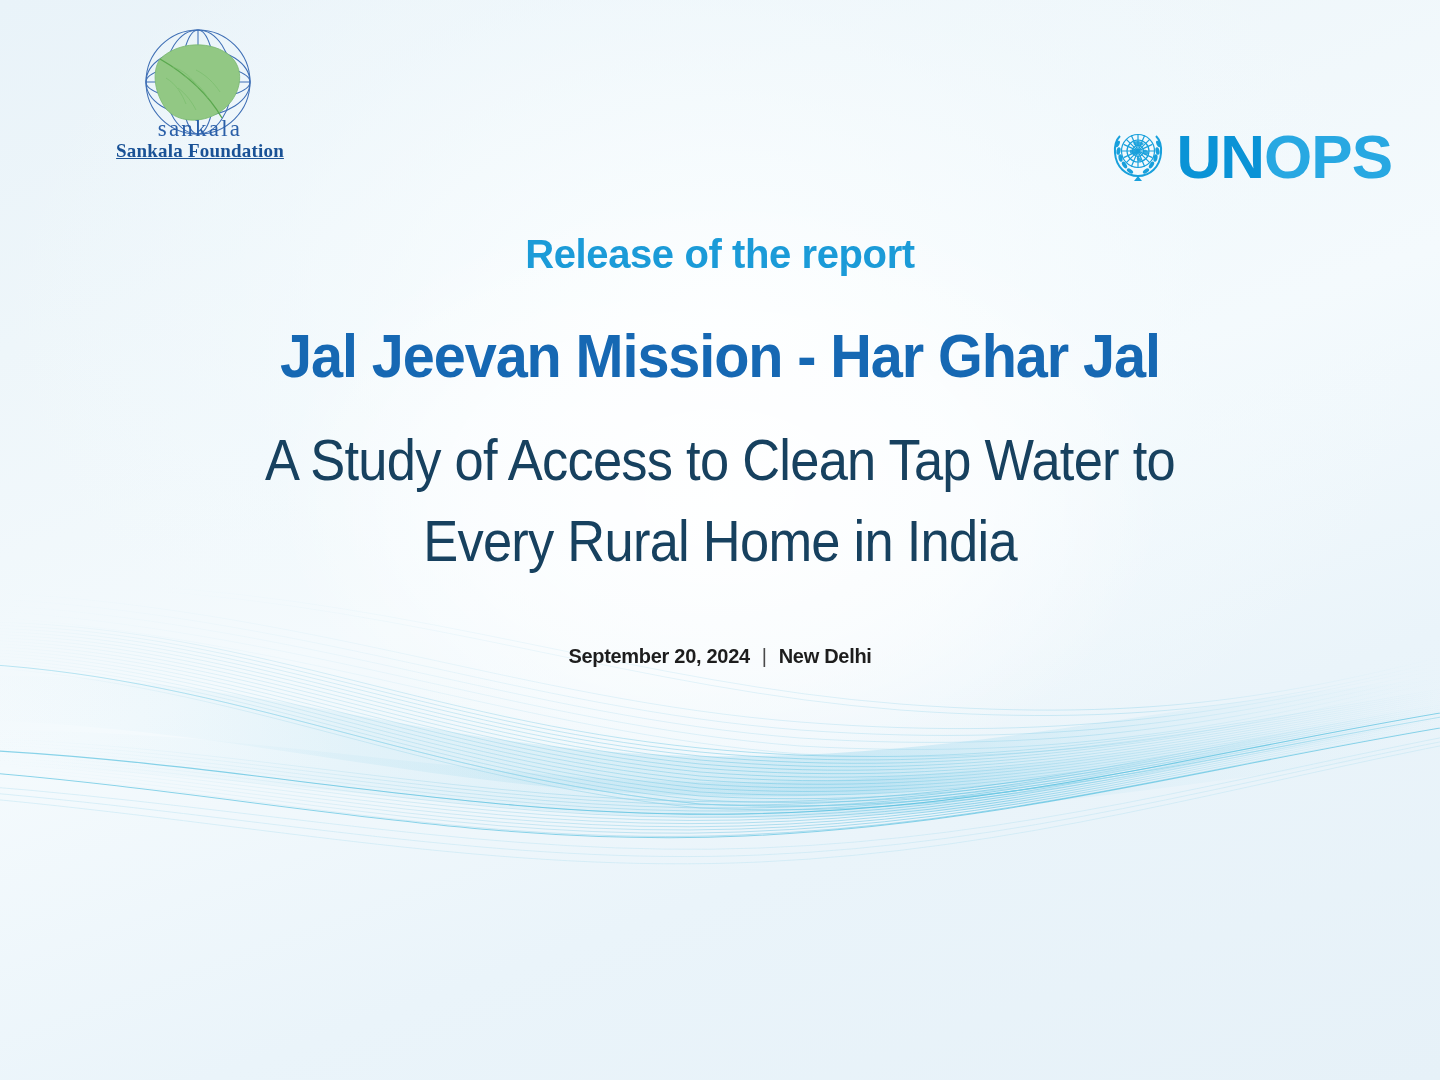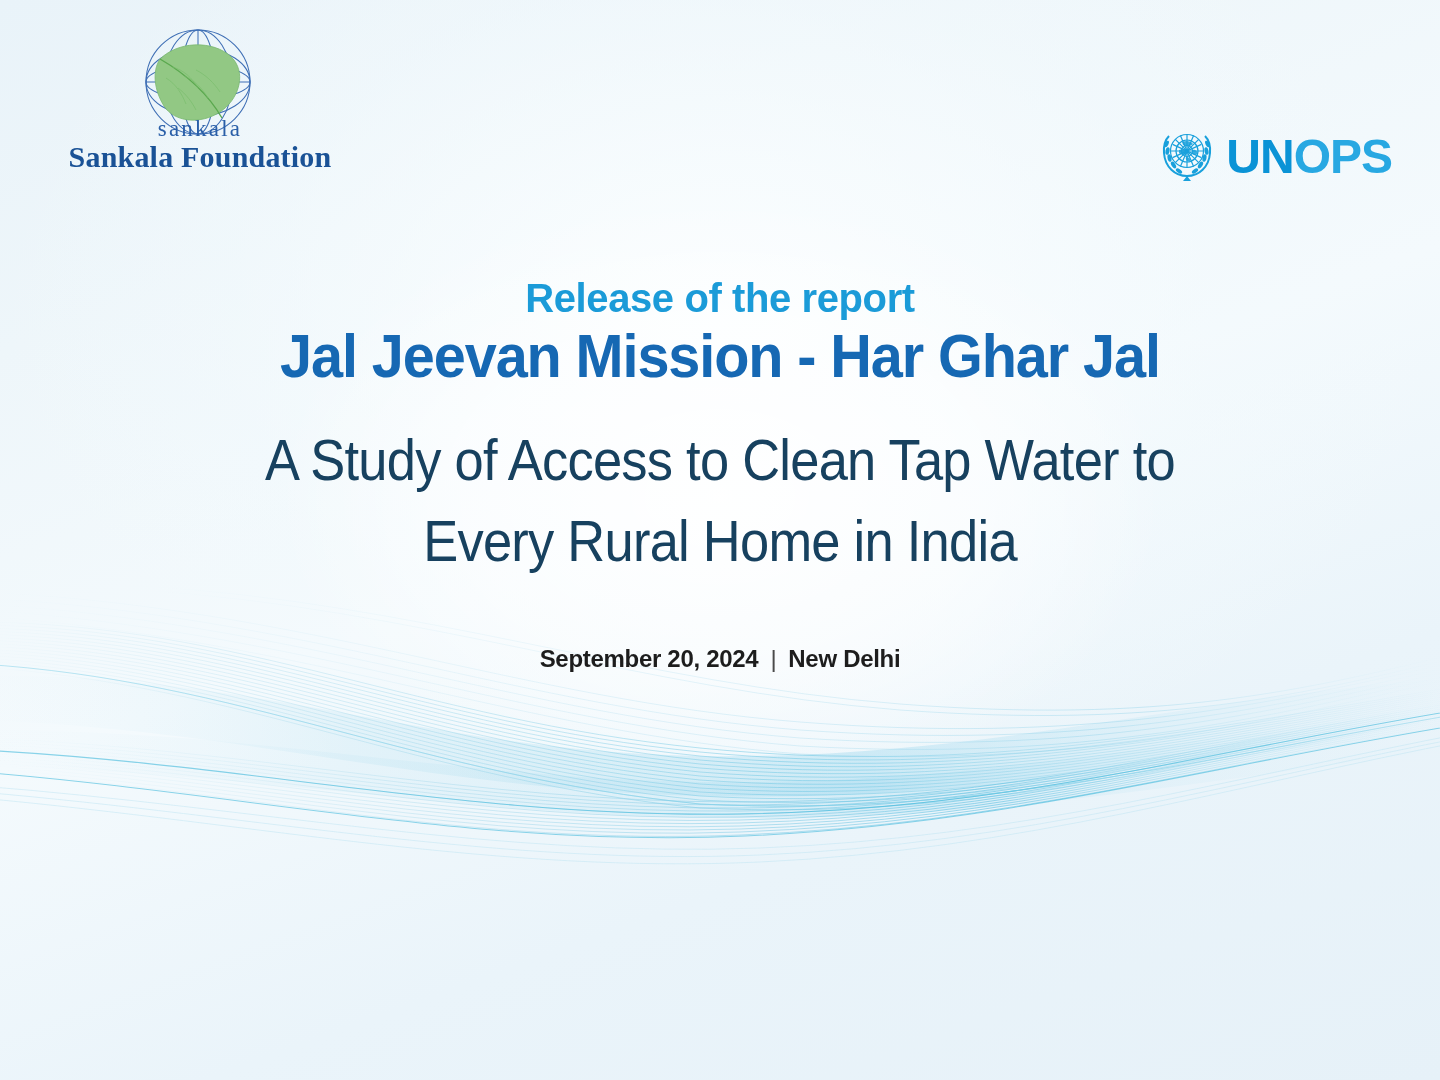--- a/index.html
+++ b/index.html
@@ -14,49 +14,49 @@
   }
   .slide { position:absolute; inset:0; }
 
   
   .sankala-logo { position:absolute; left:50px; top:24px; width:300px; }
   .sankala-mark { width:300px; height:118px; position:relative; }
   .sankala-mark svg { position:absolute; left:0; top:0; }
   .sankala-name {
     font-family:"Liberation Serif", serif;
     font-weight:bold;
-    font-size:30px;
+    font-size:19px;
     color:#1a5296;
     text-align:center;
     letter-spacing:0.2px;
     width:300px;
     margin-top:-2px;
+    text-decoration:underline;
   }
 
   
   .unops-logo { position:absolute; right:48px; top:126px; display:flex; align-items:center; gap:8px; }
   .unops-word {
     font-family:"Liberation Sans", sans-serif;
     font-weight:bold;
-    font-size:48px;
+    font-size:62px;
     line-height:62px;
     letter-spacing:-1px;
   }
   .unops-word .un { color:#0a93d6; }
   .unops-word .ops { color:#28a8e2; }
 
   
   .eyebrow {
     position:absolute; left:0; right:0; top:232px;
     text-align:center;
     font-size:40px;
     font-weight:bold;
     color:#1b9bd8;
     letter-spacing:-0.4px;
-    margin-top:44px;
   }
   .main-title {
     position:absolute; left:0; right:0; top:320px;
     text-align:center;
     font-size:62px;
     font-weight:bold;
     color:#1668b3;
     letter-spacing:-1.2px;
     transform:scaleX(0.93);
   }
@@ -66,21 +66,21 @@
     font-size:57px;
     font-weight:normal;
     color:#17415f;
     line-height:1.42;
     letter-spacing:-0.8px;
     transform:scaleX(0.92);
   }
   .meta {
     position:absolute; left:0; right:0; top:645px;
     text-align:center;
-    font-size:24px;
+    font-size:20px;
     font-weight:bold;
     color:#1d1d1d;
     letter-spacing:-0.3px;
   }
   .meta .sep { color:#4a4a4a; font-weight:normal; padding:0 12px; }
 
   
   .wave-wrap { position:absolute; left:0; right:0; top:580px; height:330px; overflow:hidden; }
   .wave-wrap svg { display:block; }
 </style>

